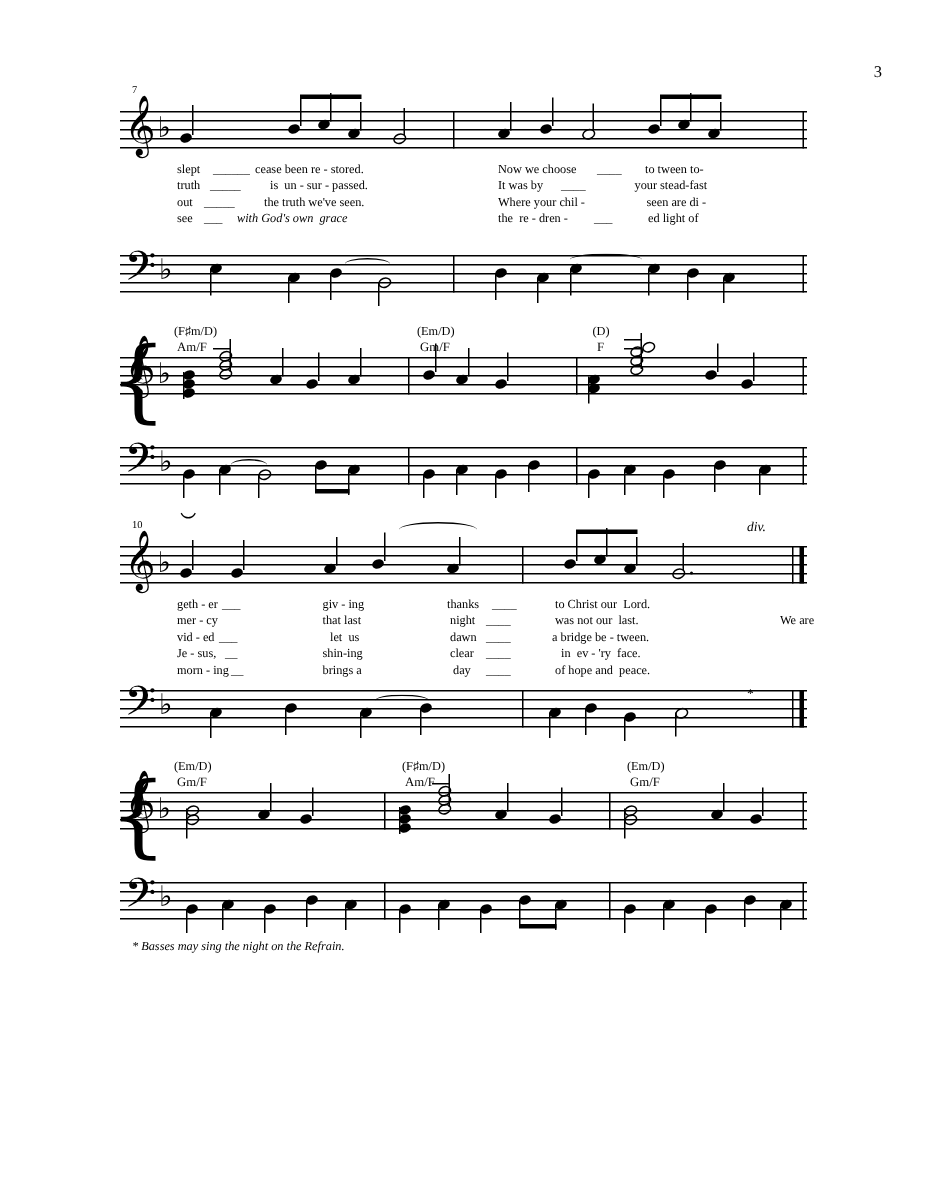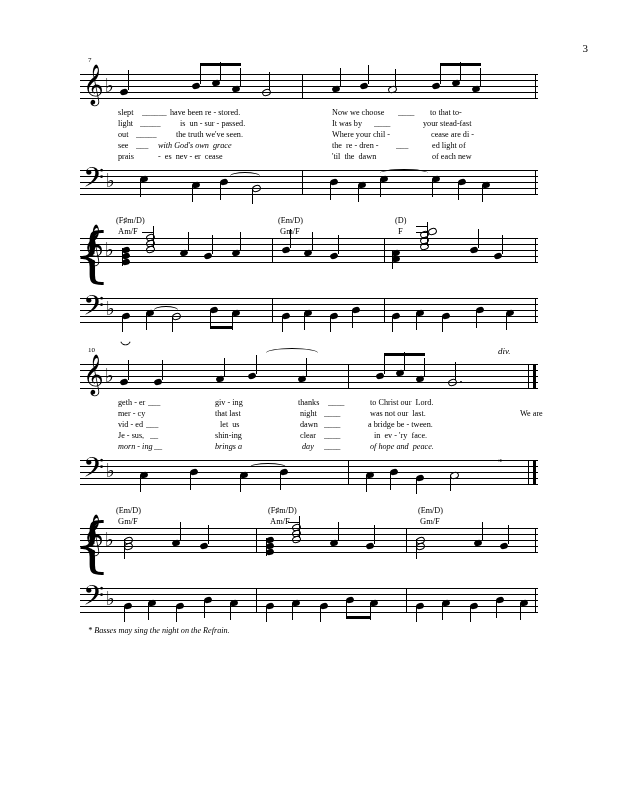--- a/index.html
+++ b/index.html
@@ -237,54 +237,48 @@
       <div class="stem" style="left:380px; top:-12px; height:19px;"></div>
       <div class="nh" style="left:392px; top:12px;"></div>
       <div class="stem" style="left:400px; top:-6px; height:19px;"></div>
       <div class="beam" style="left:360px; top:-11px; width:41px;"></div>
       <div class="barline" style="left:455px; top:0; height:25px;"></div>
     </div>
 
     <div class="lyric-block" style="left:0px; top:48px; width:458px; height:56px;">
       <div class="lyric-line" style="top:0px;">
         <span class="lyr" style="left:38px;">slept</span>
-        <span class="lyr" style="left:90px;">have been re - stored.</span>
+        <span class="lyr" style="left:90px;">cease been re - stored.</span>
         <span class="lyr" style="left:252px;font-family:Liberation Serif, serif;">Now we choose</span>
-        <span class="lyr" style="left:350px;">to that to-</span>
+        <span class="lyr" style="left:350px;">to tween to-</span>
         <span class="lyr" style="left:62px;">______</span>
         <span class="lyr" style="left:318px;">____</span>
       </div>
       <div class="lyric-line" style="top:11px;">
-        <span class="lyr" style="left:38px;">light</span>
+        <span class="lyr" style="left:38px;">truth</span>
         <span class="lyr" style="left:100px;">is  un - sur - passed.</span>
         <span class="lyr" style="left:252px;">It was by</span>
         <span class="lyr" style="left:343px;">your stead-fast</span>
         <span class="lyr" style="left:60px;">_____</span>
         <span class="lyr" style="left:294px;">____</span>
       </div>
       <div class="lyric-line" style="top:22px;">
         <span class="lyr" style="left:38px;">out</span>
         <span class="lyr" style="left:96px;">the truth we've seen.</span>
         <span class="lyr" style="left:252px;">Where your chil -</span>
-        <span class="lyr" style="left:351px;">cease are di -</span>
+        <span class="lyr" style="left:351px;">seen are di -</span>
         <span class="lyr" style="left:56px;">_____</span>
       </div>
       <div class="lyric-line" style="top:33px;">
         <span class="lyr" style="left:38px;">see</span>
         <span class="lyr" style="left:78px;font-style:italic;">with God's own  grace</span>
         <span class="lyr" style="left:252px;">the  re - dren -</span>
         <span class="lyr" style="left:352px;">ed light of</span>
         <span class="lyr" style="left:56px;">___</span>
         <span class="lyr" style="left:316px;">___</span>
-      </div>
-      <div class="lyric-line" style="top:44px;">
-        <span class="lyr" style="left:38px;">prais</span>
-        <span class="lyr" style="left:78px;">-  es  nev - er  cease</span>
-        <span class="lyr" style="left:252px;">'til  the  dawn</span>
-        <span class="lyr" style="left:352px;">of each new</span>
       </div>
     </div>
 
     <div class="staff" style="top:110px; height:26px;">
       <div class="line" style="top:0px;"></div>
       <div class="line" style="top:6px;"></div>
       <div class="line" style="top:12px;"></div>
       <div class="line" style="top:18px;"></div>
       <div class="line" style="top:24px;"></div>
       <div class="clef-bass" style="left:3px; top:-6px;">𝄢</div>
@@ -497,21 +491,21 @@
         <span class="lyr" style="left:244px;">____</span>
       </div>
       <div class="lyric-line" style="top:33px;">
         <span class="lyr" style="left:38px;">Je - sus,</span>
         <span class="lyr" style="left:135px;">shin-ing</span>
         <span class="lyr" style="left:220px;">clear</span>
         <span class="lyr" style="left:294px;">in  ev - 'ry  face.</span>
         <span class="lyr" style="left:70px;">__</span>
         <span class="lyr" style="left:244px;">____</span>
       </div>
-      <div class="lyric-line" style="top:44px;font-style:italic;">
+      <div class="lyric-line" style="top:44px;">
         <span class="lyr" style="left:38px;">morn - ing</span>
         <span class="lyr" style="left:135px;">brings a</span>
         <span class="lyr" style="left:222px;">day</span>
         <span class="lyr" style="left:290px;">of hope and  peace.</span>
         <span class="lyr" style="left:74px;">__</span>
         <span class="lyr" style="left:244px;">____</span>
       </div>
     </div>
 
     <div class="staff" style="top:110px; height:26px;">

